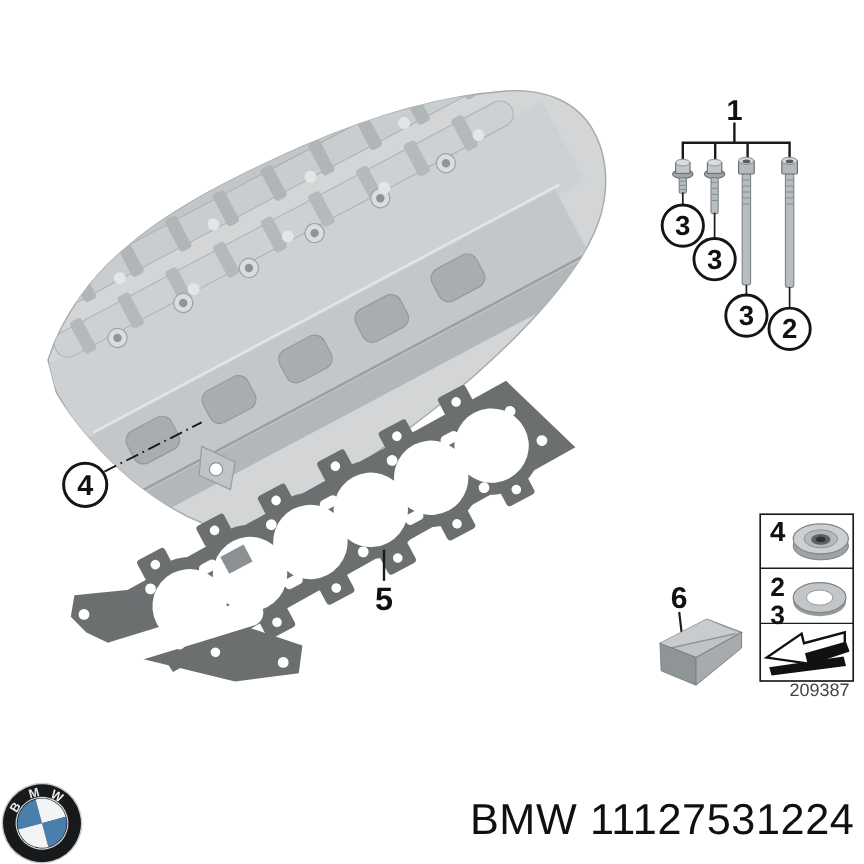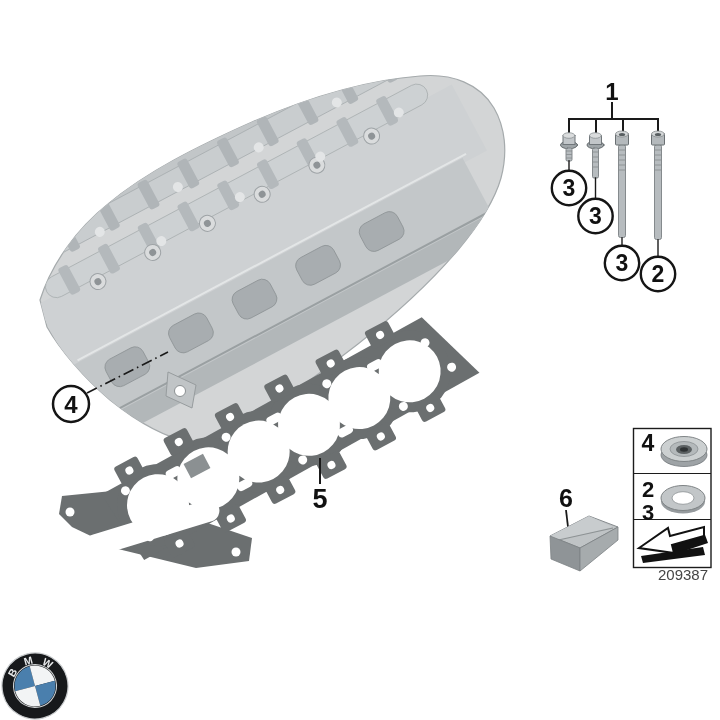--- a/index.html
+++ b/index.html
@@ -278,13 +278,14 @@
       <path d="M35 686 L35 706.5 A20.5 20.5 0 0 0 55.5 686 Z" fill="#4a7fad"></path>
       <path d="M35 686 L14.5 686 A20.5 20.5 0 0 0 35 706.5 Z" fill="#f2f4f5"></path>
     </g>
     <text x="35" y="663.5" font-size="10.5" font-weight="bold" fill="#e8eaeb" text-anchor="middle" transform="rotate(-44 35 686)">B</text>
     <text x="35" y="663.5" font-size="10.5" font-weight="bold" fill="#e8eaeb" text-anchor="middle">M</text>
     <text x="35" y="663.5" font-size="10.5" font-weight="bold" fill="#e8eaeb" text-anchor="middle" transform="rotate(44 35 686)">W</text>
   </g>
 </svg>
 
 
+<div class="part-number">BMW 11127531224</div>
 </div>
 
 </body></html>

